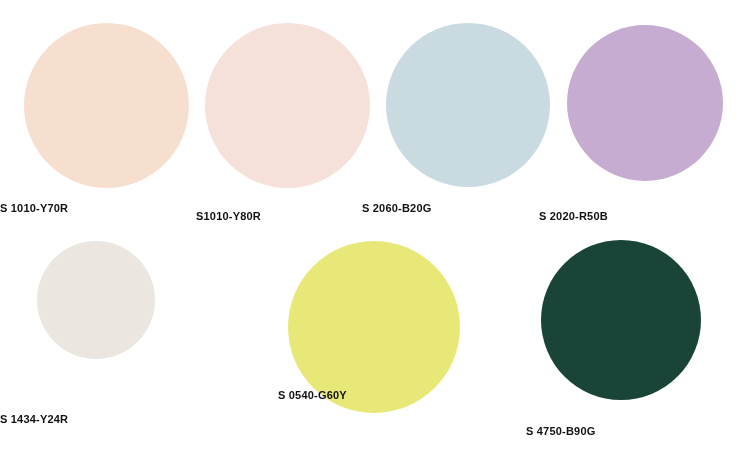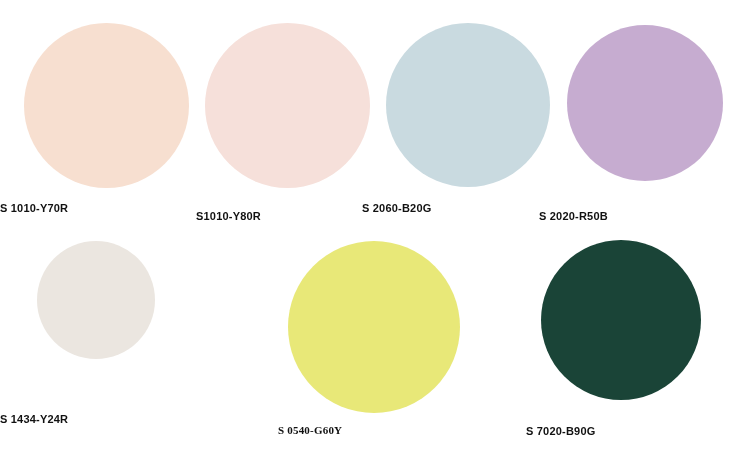--- a/index.html
+++ b/index.html
@@ -60,19 +60,19 @@
     <div class="swatch">
       <div class="swatch-disc" style="left: 567px; top: 25px; width: 156px; height: 156px; background-color: rgb(198, 172, 208);"></div>
       <div class="swatch-label" style="left: 539px; top: 210px; width: 212px; color: rgb(17, 17, 17);">S 2020-R50B</div>
     </div>
     <div class="swatch">
       <div class="swatch-disc" style="left: 37px; top: 241px; width: 118px; height: 118px; background-color: rgb(235, 230, 224);"></div>
       <div class="swatch-label" style="left: 0px; top: 413px; width: 193px; color: rgb(17, 17, 17);">S 1434-Y24R</div>
     </div>
     <div class="swatch">
       <div class="swatch-disc" style="left: 288px; top: 241px; width: 172px; height: 172px; background-color: rgb(232, 232, 120);"></div>
-      <div class="swatch-label" style="left: 278px; top: 424px; width: 193px; color: rgb(17, 17, 17); font-family: Liberation Serif, serif;">S 0540-G60Y</div>
+      <div class="swatch-label" style="left: 278px; top: 389px; width: 193px; color: rgb(17, 17, 17);">S 0540-G60Y</div>
     </div>
     <div class="swatch">
       <div class="swatch-disc" style="left: 541px; top: 240px; width: 160px; height: 160px; background-color: rgb(26, 68, 55);"></div>
-      <div class="swatch-label" style="left: 526px; top: 425px; width: 193px; color: rgb(17, 17, 17);">S 7020-B90G</div>
+      <div class="swatch-label" style="left: 526px; top: 425px; width: 193px; color: rgb(17, 17, 17);">S 4750-B90G</div>
     </div>
   </div>
 
 </body></html>

